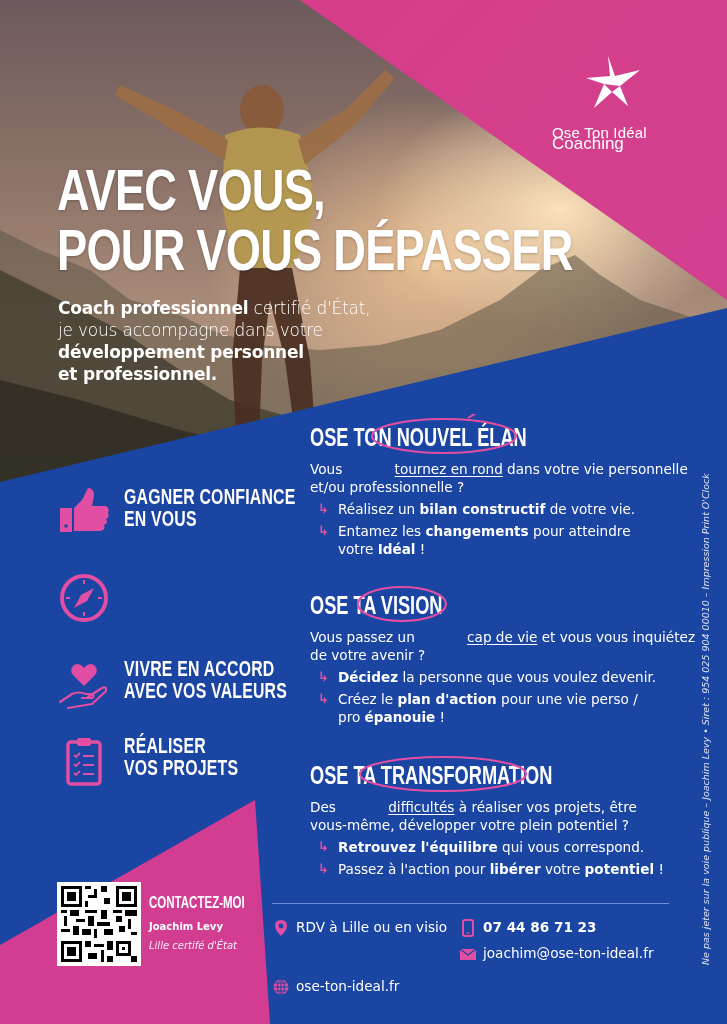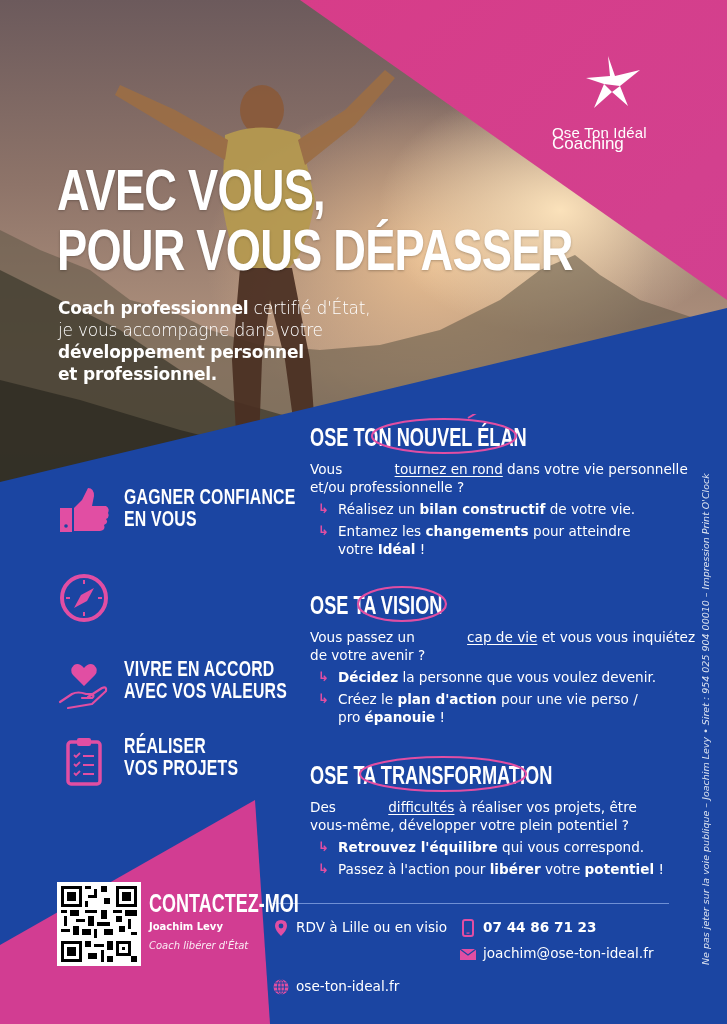--- a/index.html
+++ b/index.html
@@ -54,21 +54,21 @@
   .bullet b { font-weight: 700; }
 
   .divider { position: absolute; left: 272px; top: 903px; width: 397px; height: 1px; background: rgba(140,170,230,0.75); }
 
   .contact-item { position: absolute; display: flex; align-items: flex-start; font-size: 13.6px; white-space: nowrap; }
   .contact-item .ci { width: 18px; height: 18px; margin-right: 6px; }
 
   .qr { position: absolute; left: 57px; top: 882px; width: 84px; height: 84px; background: #fff; padding: 4px; }
   .qr svg { width: 76px; height: 76px; display: block; }
 
-  .contact-title { position: absolute; left: 149px; top: 892px; font-size: 25px; line-height: 22px; }
+  .contact-title { position: absolute; left: 149px; top: 892px; font-size: 16px; line-height: 22px; }
   .contact-name { position: absolute; left: 149px; top: 921px; font-weight: 700; font-size: 10px; }
   .contact-role { position: absolute; left: 149px; top: 940px; font-size: 10px; font-style: italic; font-weight: 300; opacity: 0.9; }
 
   .vertical-note { position: absolute; left: 700px; top: 965px; transform: rotate(-90deg); transform-origin: left top; font-size: 9.5px; font-style: italic; white-space: nowrap; color: rgba(255,255,255,0.85); width: 480px; }
 </style>
 </head>
 <body>
 
 <div class="bg-layer" id="photo">
   <svg width="727" height="520" style="position:absolute;left:0;top:0">
@@ -271,21 +271,21 @@
         <rect x="20" y="20" width="1" height="1"></rect>
       <rect x="9" y="22" width="3" height="2"></rect>
         <rect x="13" y="21" width="1" height="4"></rect>
         <rect x="15" y="23" width="2" height="2"></rect>
         <rect x="23" y="23" width="2" height="2"></rect>
     </g>
   </svg>
 </div>
 <div class="contact-title"><span class="cond">CONTACTEZ-MOI</span></div>
 <div class="contact-name">Joachim Levy</div>
-<div class="contact-role">Coach libérer d'État</div>
+<div class="contact-role">Lille certifé d'État</div>
 
 <div class="contact-item" style="left:272px;top:919px">
   <svg class="ci" viewBox="0 0 18 18">
     <path d="M9 1 Q15 1 15 7 Q15 11 9 17 Q3 11 3 7 Q3 1 9 1 Z" fill="#e14ea3"></path>
     <circle cx="9" cy="7" r="2.4" fill="#1b45a2"></circle>
   </svg>
   <span>RDV à Lille ou en visio</span>
 </div>
 <div class="contact-item" style="left:272px;top:978px">
   <svg class="ci" viewBox="0 0 18 18">

